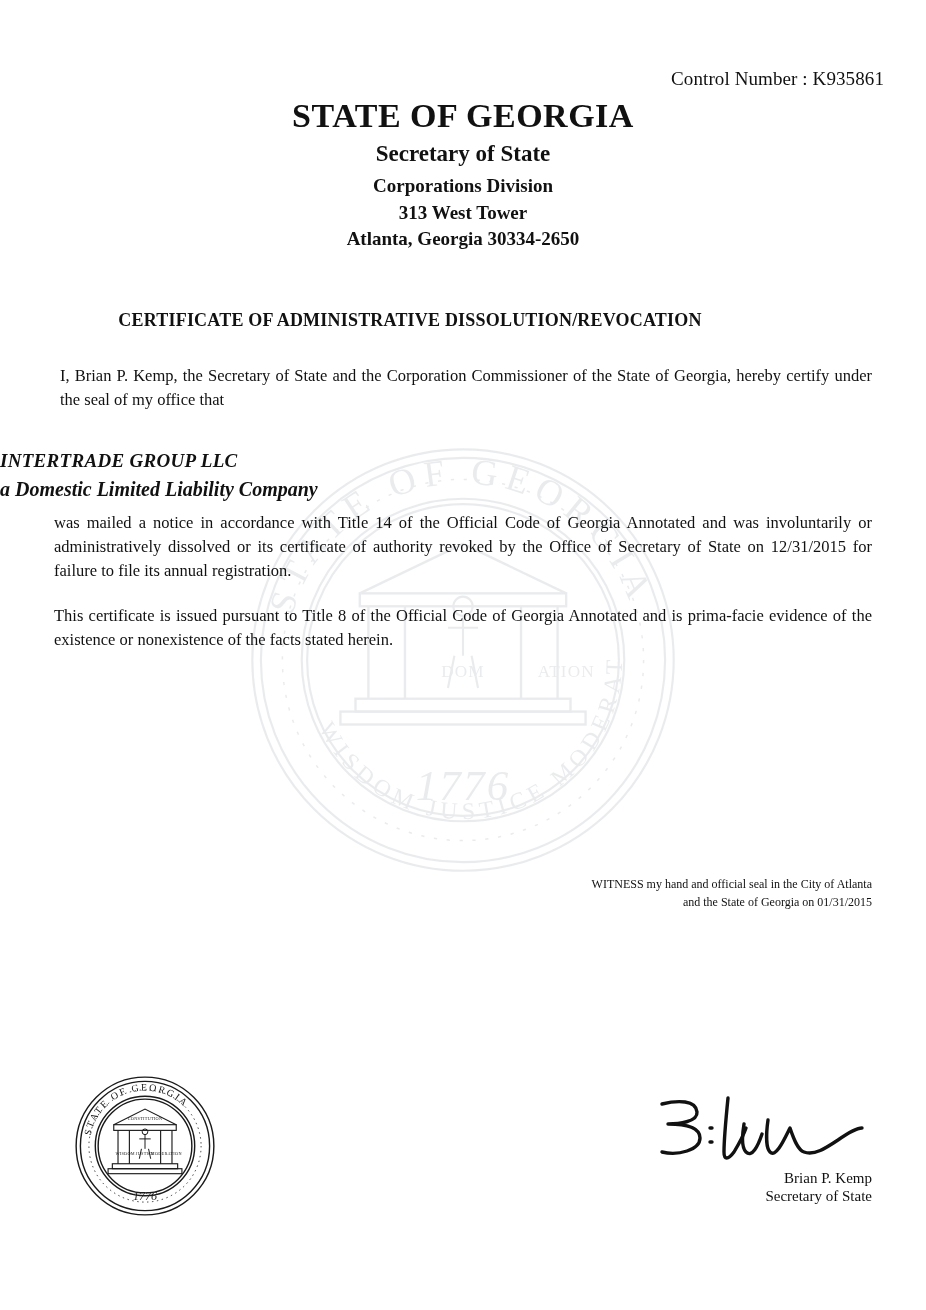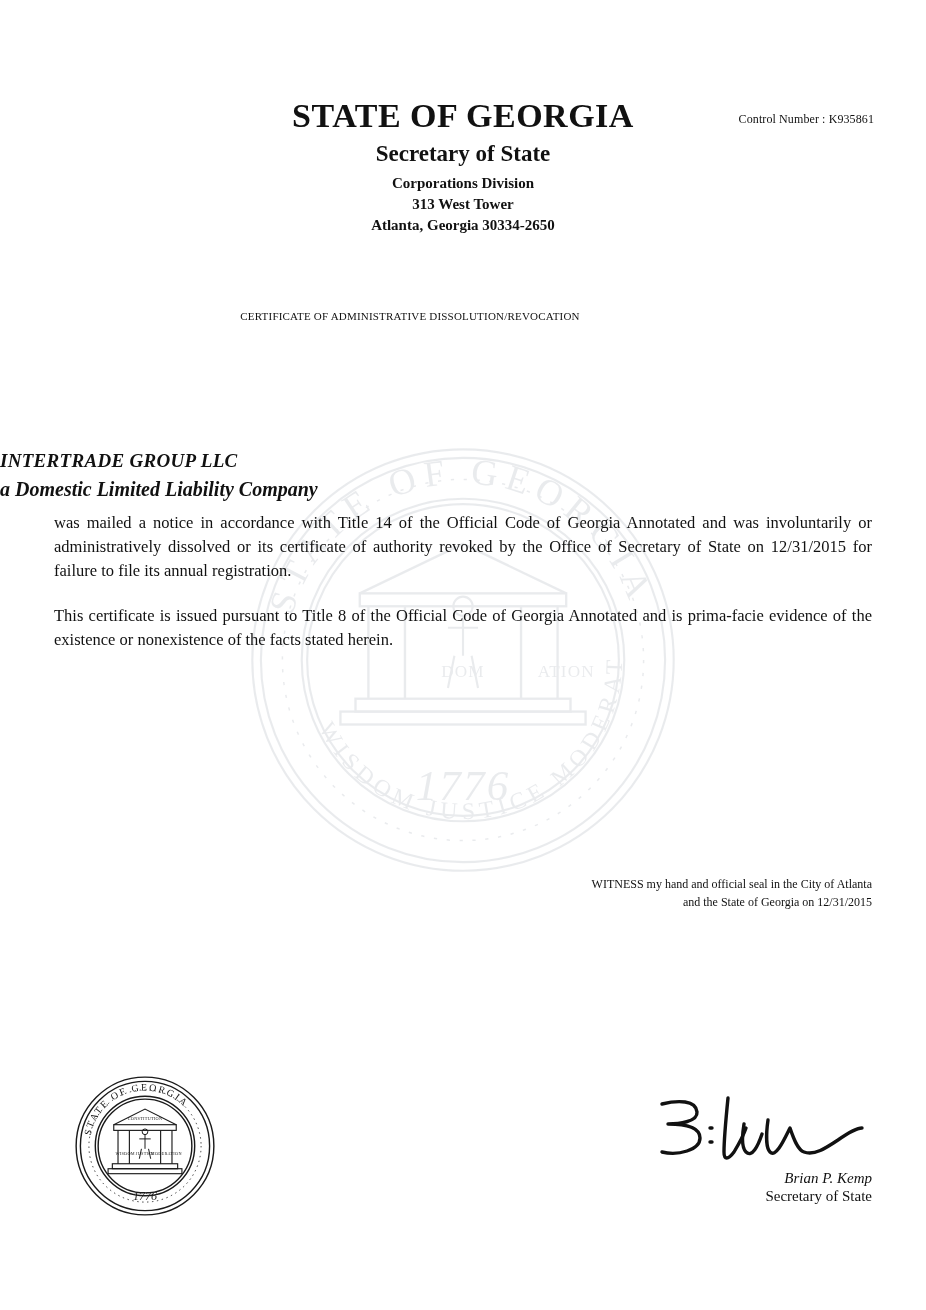--- a/index.html
+++ b/index.html
@@ -20,25 +20,24 @@
     position: relative;
     width: 926px;
     height: 1310px;
     box-sizing: border-box;
   }
 
   
   .control-number {
     position: absolute;
     top: 68px;
-    right: 52px;
-    font-size: 12px;
+    right: 42px;
+    font-size: 19px;
     letter-spacing: 0.1px;
     white-space: nowrap;
-    margin-top: 44px;
   }
 
   
   .header {
     position: absolute;
     top: 96px;
     left: 0;
     width: 926px;
     text-align: center;
   }
@@ -48,37 +47,37 @@
     letter-spacing: 0.5px;
     line-height: 1.15;
   }
   .header .sos-title {
     font-size: 23px;
     font-weight: bold;
     margin-top: 6px;
     line-height: 1.15;
   }
   .header .addr {
-    font-size: 15px;
+    font-size: 19px;
     font-weight: bold;
     line-height: 1.42;
   }
   .header .addr-first {
     margin-top: 5px;
   }
 
   
   .cert-title {
     position: absolute;
     top: 310px;
     left: 0;
     width: 820px;
     text-align: center;
-    font-size: 11px;
-    font-weight: normal;
+    font-size: 18px;
+    font-weight: bold;
     letter-spacing: 0.2px;
   }
 
   
   .body-text {
     position: absolute;
     left: 54px;
     width: 818px;
     font-size: 16.5px;
     line-height: 1.46;
@@ -156,21 +155,20 @@
     height: 85px;
   }
   .sign-name {
     position: absolute;
     right: 54px;
     top: 1168px;
     width: 300px;
     text-align: right;
     font-size: 15px;
     line-height: 1.35;
-    font-style: italic;
   }
   .sign-title {
     position: absolute;
     right: 54px;
     top: 1186px;
     width: 300px;
     text-align: right;
     font-size: 15px;
     line-height: 1.35;
   }
@@ -231,37 +229,40 @@
         <textPath href="#arcTop" startOffset="8%">STATE OF GEORGIA</textPath>
       </text>
       <text font-family="Liberation Serif, serif" font-size="22" fill="#8b93a1" letter-spacing="5">
         <textPath href="#arcBottom" startOffset="14%">WISDOM  JUSTICE  MODERATION</textPath>
       </text>
     </svg>
   </div>
 
   <div class="cert-title">CERTIFICATE OF ADMINISTRATIVE DISSOLUTION/REVOCATION</div>
 
+  <div class="body-text para-1">
+    <p class="indent"> I, Brian P. Kemp, the Secretary of State and the Corporation Commissioner of the State of Georgia, hereby certify under the seal of my office that</p>
+  </div>
 
   <div class="entity-block">
     <div class="entity-name">INTERTRADE GROUP LLC</div>
     <div class="entity-type">a Domestic Limited Liability Company</div>
   </div>
 
   <div class="body-text para-2">
     <p>was mailed a notice in accordance with Title 14 of the Official Code of Georgia Annotated and was involuntarily or administratively dissolved or its certificate of authority revoked by the Office of Secretary of State on 12/31/2015 for failure to file its annual registration.</p>
   </div>
 
   <div class="body-text para-3">
     <p>This certificate is issued pursuant to Title 8 of the Official Code of Georgia Annotated and is prima-facie evidence of the existence or nonexistence of the facts stated herein.</p>
   </div>
 
   <div class="witness">
     <div>WITNESS my hand and official seal in the City of Atlanta</div>
-    <div>and the State of Georgia on  12/31/2015</div>
+    <div>and the State of Georgia on  01/31/2015</div>
   </div>
 
   <div class="seal-small">
     <svg viewBox="0 0 200 200" width="142" height="142" aria-hidden="true">
       <g fill="none" stroke="#1a1a1a" stroke-width="2">
         <circle cx="100" cy="100" r="97"></circle>
         <circle cx="100" cy="100" r="91"></circle>
         <circle cx="100" cy="100" r="70"></circle>
         <circle cx="100" cy="100" r="66"></circle>
       </g>

